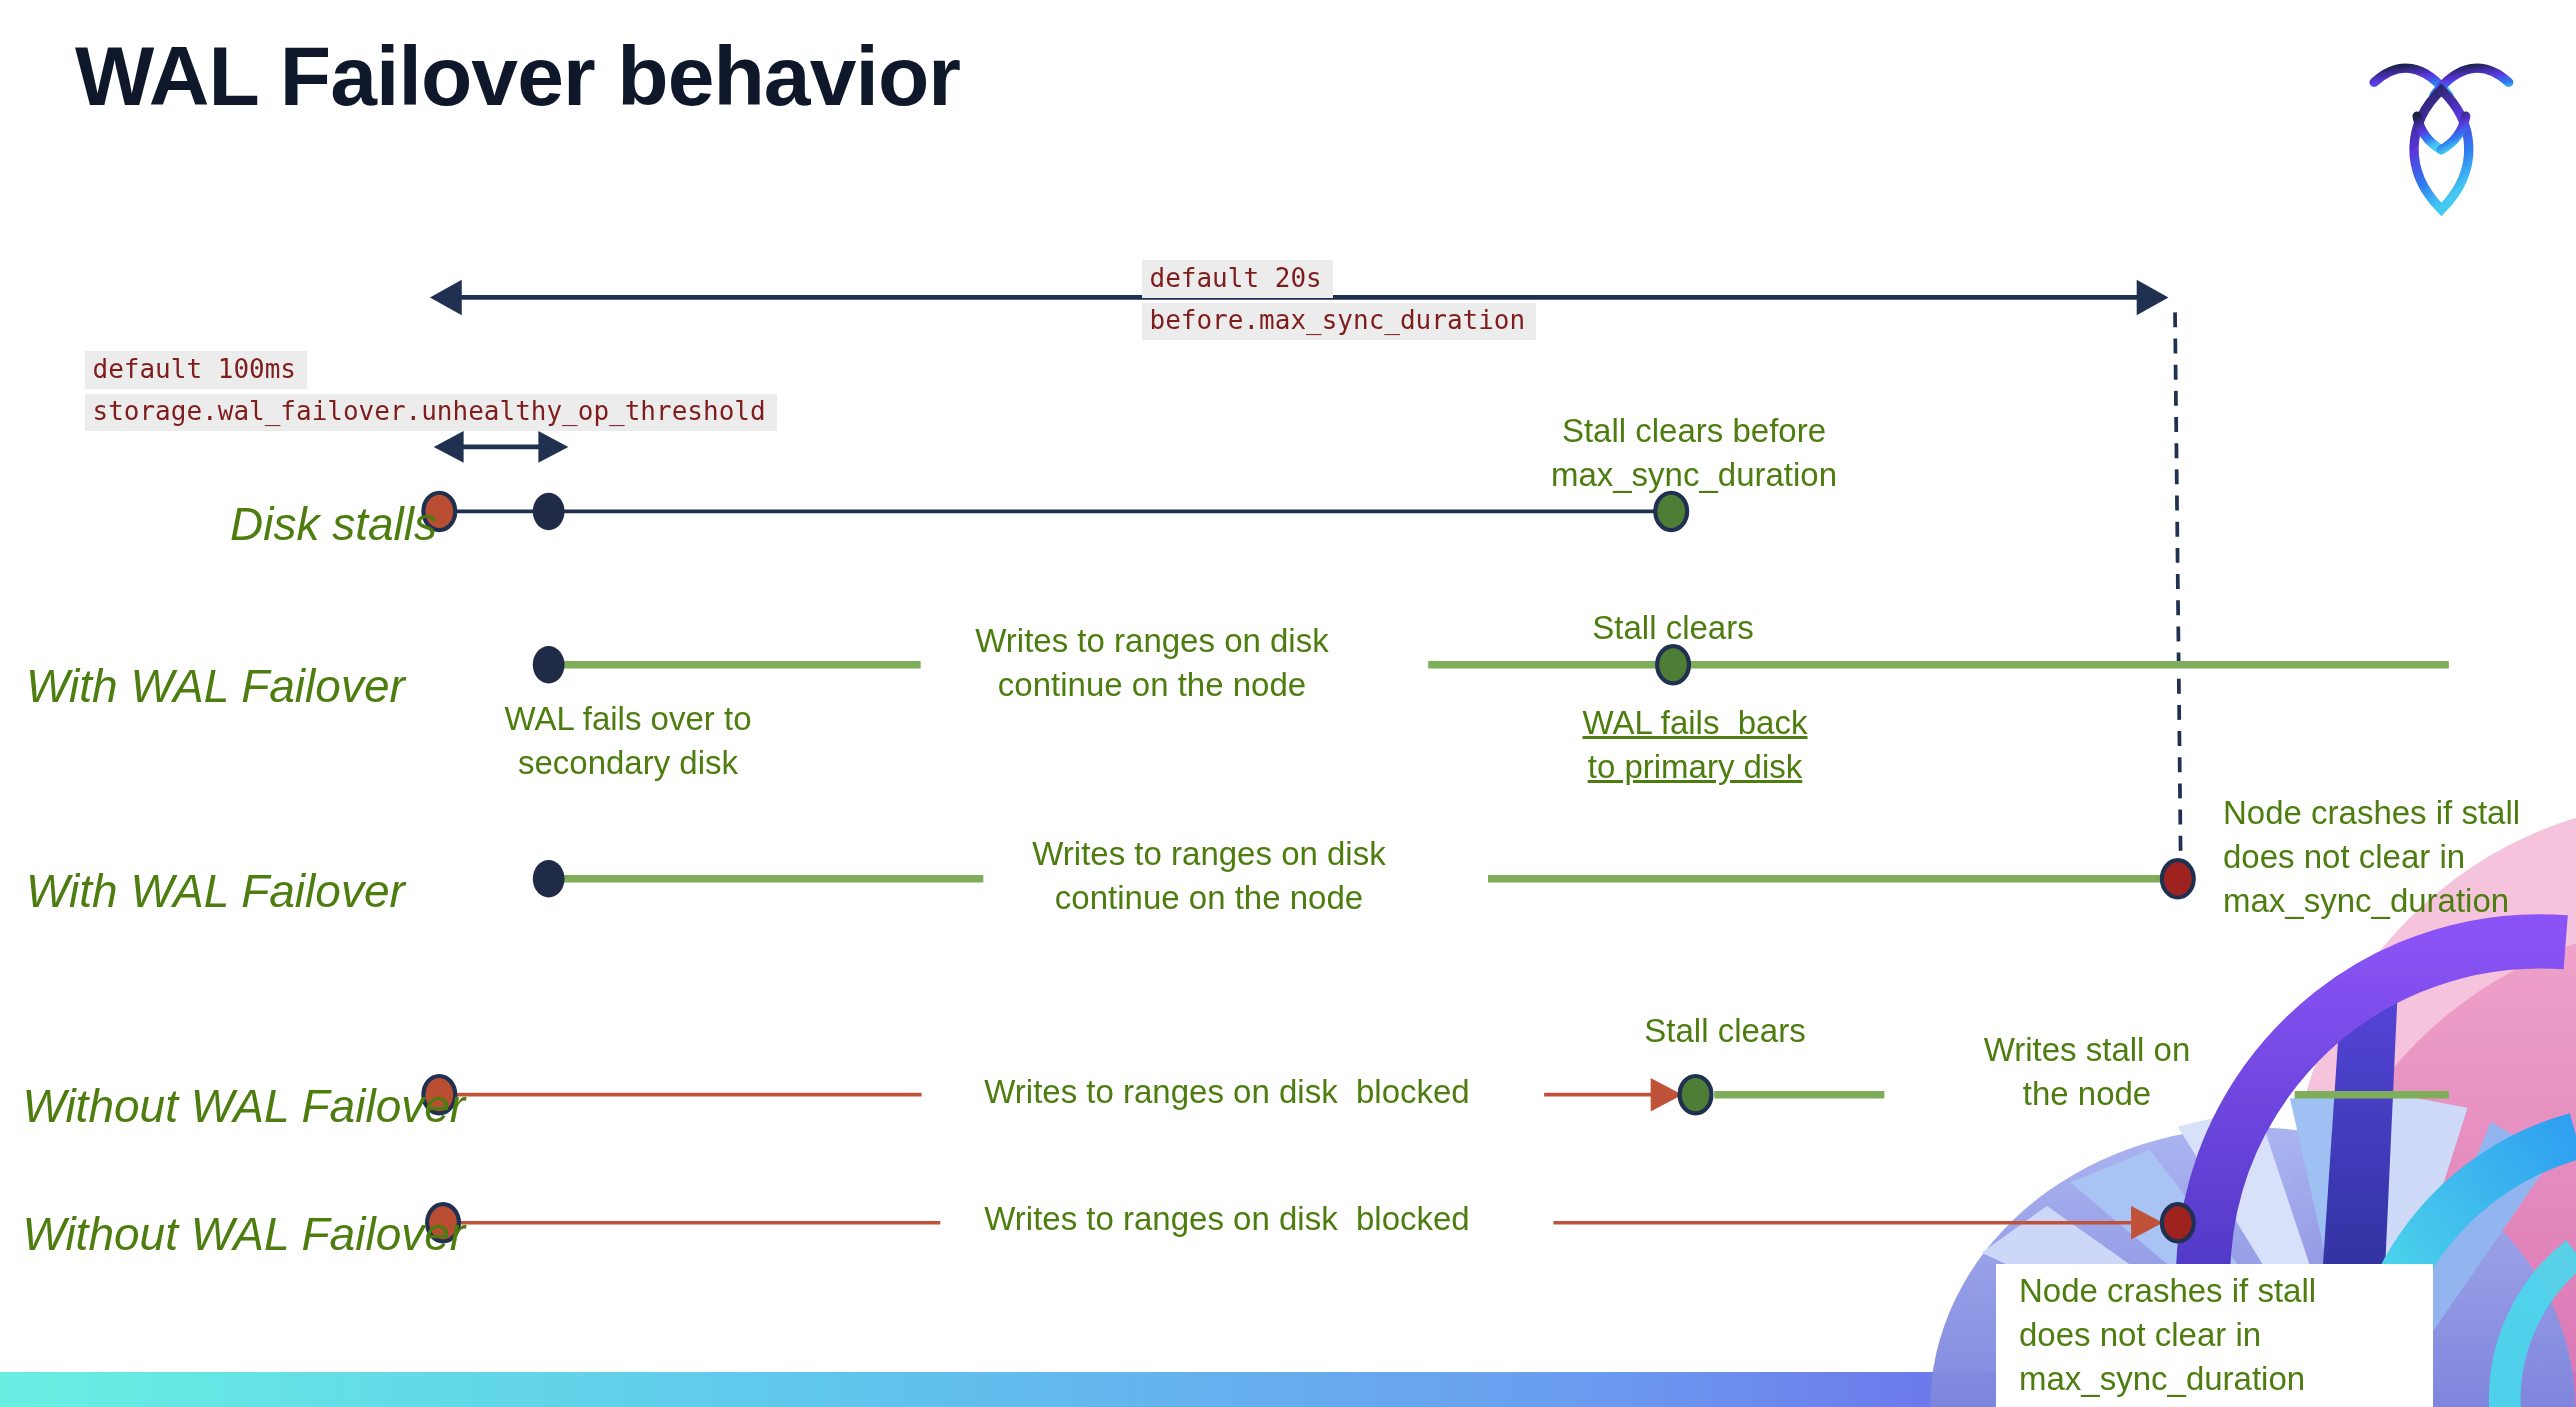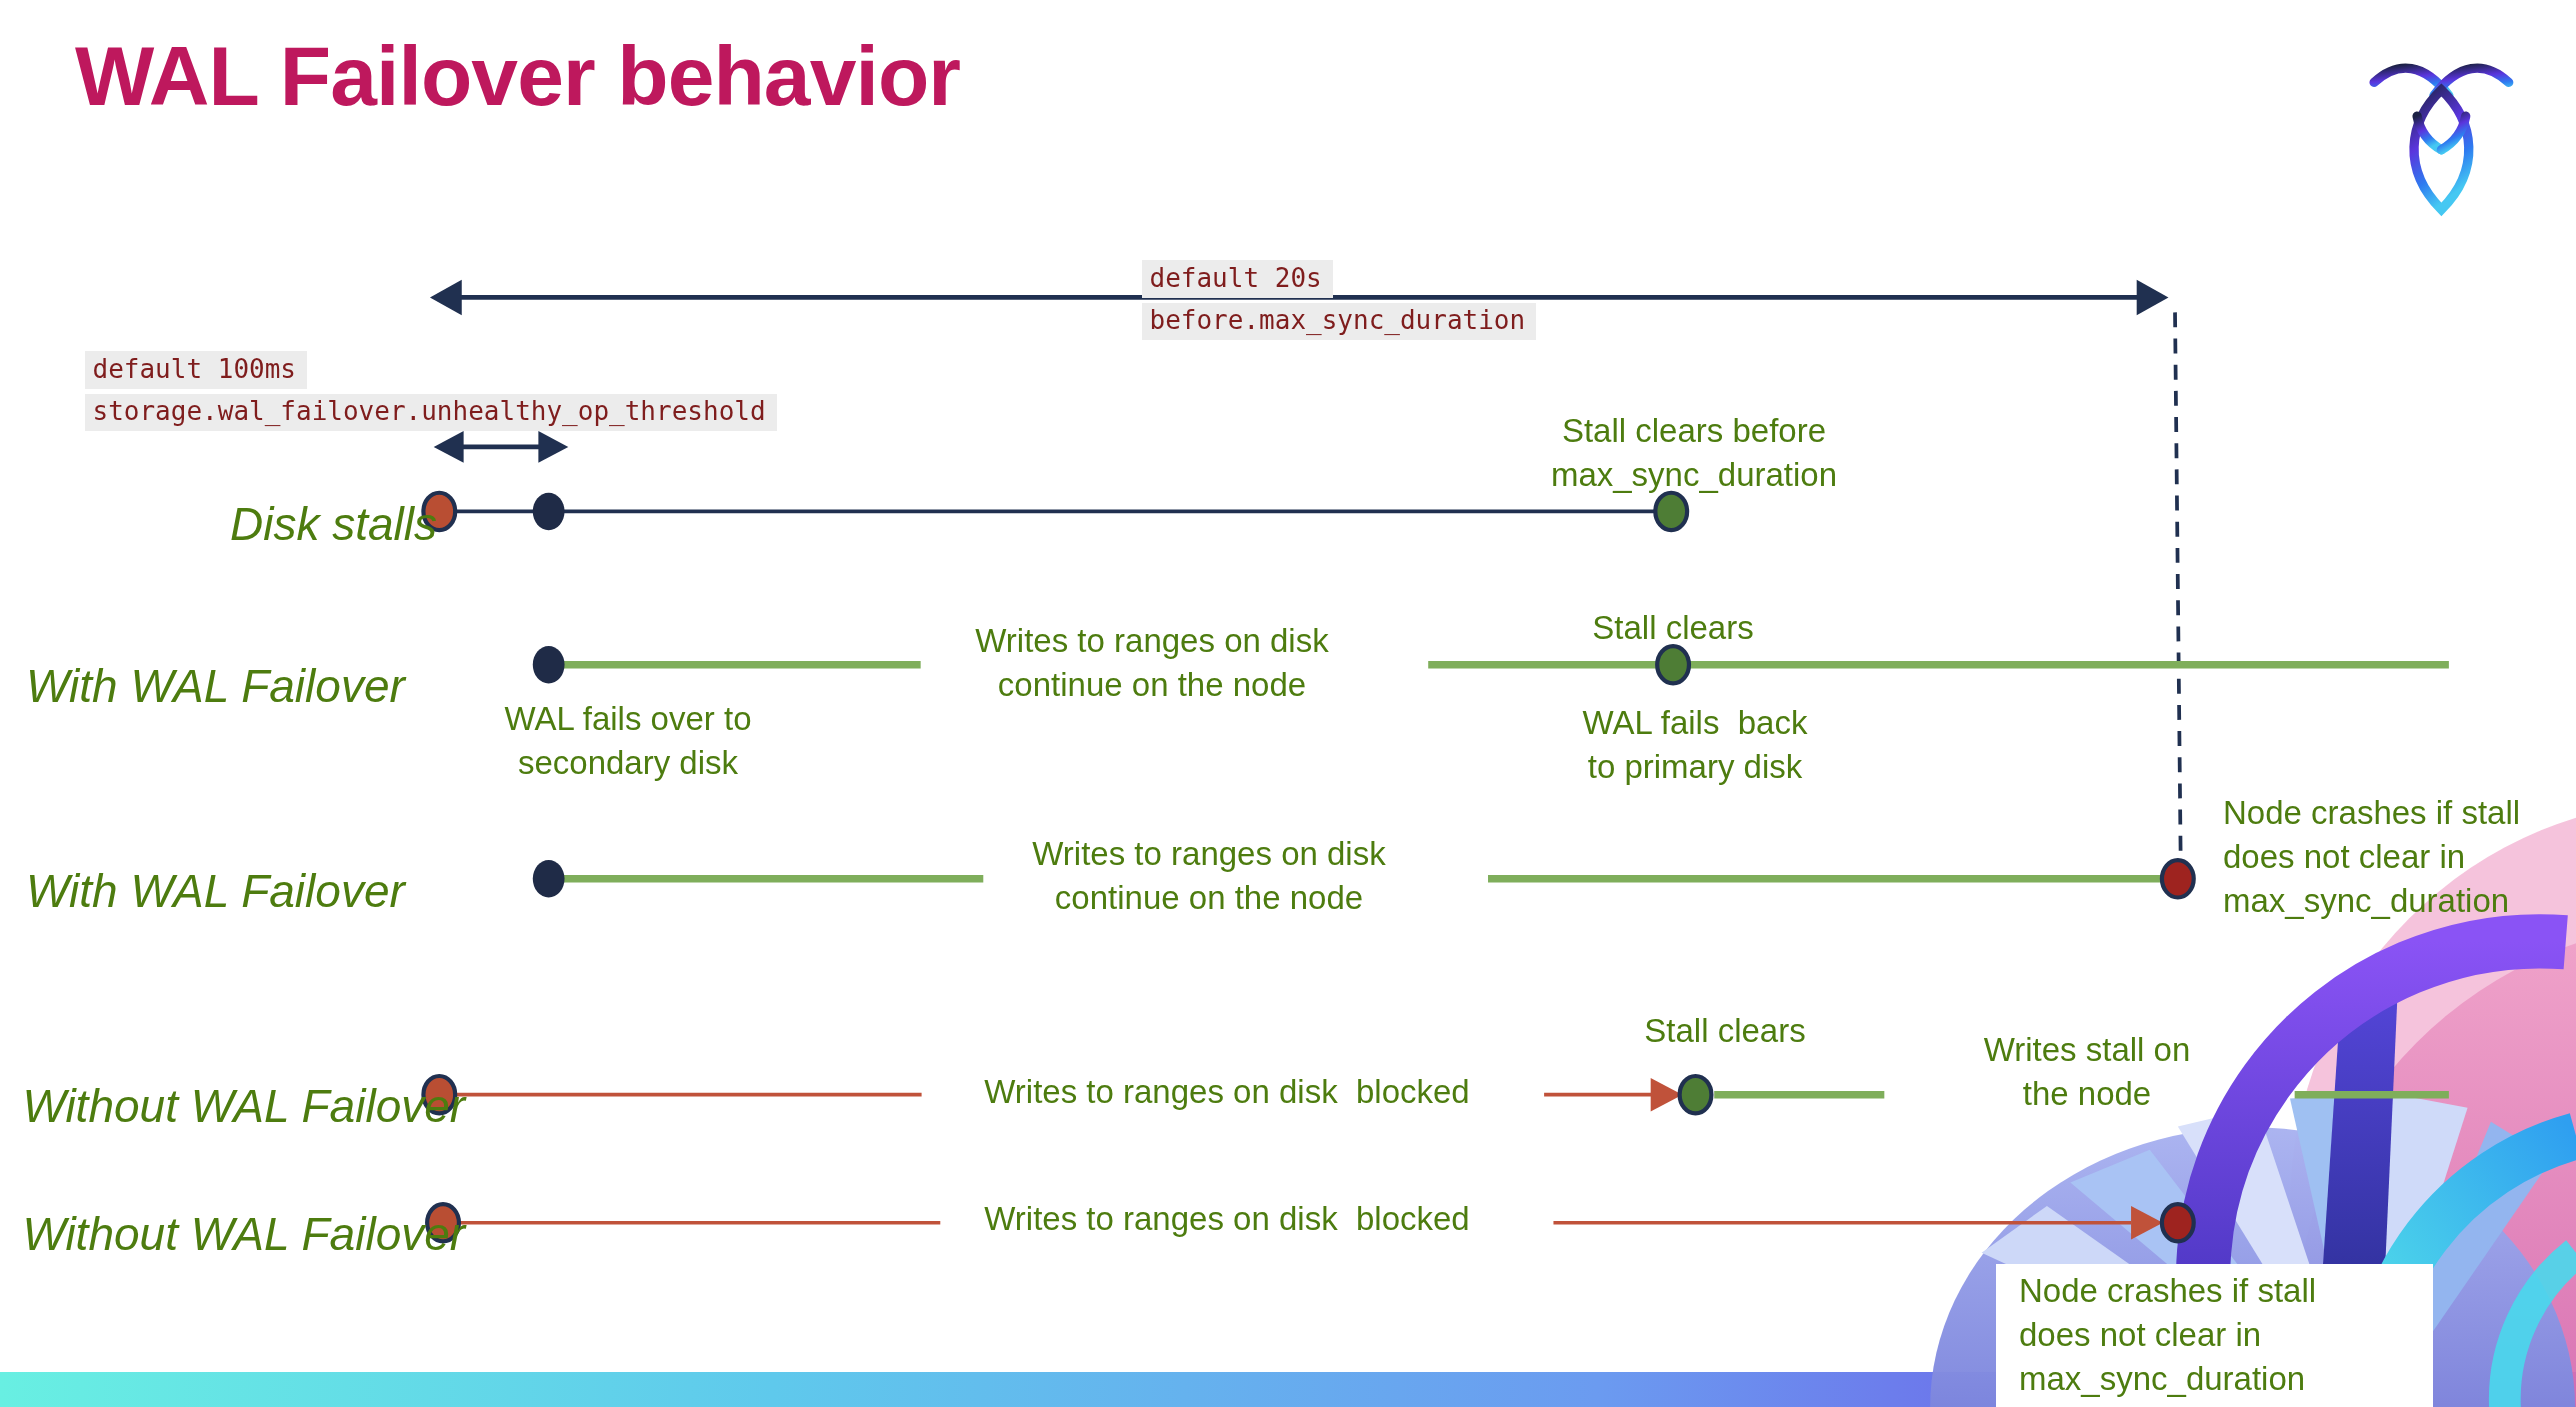--- a/index.html
+++ b/index.html
@@ -1,19 +1,19 @@
 <!DOCTYPE html>
 <html style="font-size:15px"><head>
 <meta charset="utf-8">
 <style>
   html,body{margin:0;padding:0;background:#fff;}
   .stage{position:relative;width:2576px;height:1408px;background:#ffffff;overflow:hidden;
          font-family:"Liberation Sans",sans-serif;color:#0e0e0e;}
   .title{position:absolute;left:75px;top:28px;font-size:84px;font-weight:700;
-         letter-spacing:-0.9px;color:#be185d;z-index:6;}
+         letter-spacing:-0.9px;color:#0f172a;z-index:6;}
   .mono-group{position:absolute;display:flex;flex-direction:column;align-items:flex-start;
               gap:4.7px;z-index:6;}
   .mono-line{font-family:"DejaVu Sans Mono","Liberation Mono",monospace;font-size:26px;
              color:#7f1d1d;background:#ececec;padding:3.7px 11.2px 5.6px 7.5px;line-height:1.1;}
   .lbl{position:absolute;font-size:33px;line-height:1.33;color:#4d7c0f;
        white-space:pre-wrap;z-index:6;}
   .lbl.c{transform:translateX(-50%);text-align:center;}
   .row-label{font-size:46px;font-style:italic;}
   .crash-box{position:absolute;left:1996px;top:1264px;width:437px;height:144px;
              background:#ffffff;z-index:5;}
@@ -155,21 +155,21 @@
   <div class="lbl row-label" style="left:22.4px;top:1204px;">Without WAL Failover</div>
 
   <div class="lbl c" style="left:1694px;top:409px;">Stall clears before
 max_sync_duration</div>
 
   <div class="lbl c" style="left:1152px;top:619px;">Writes to ranges on disk
 continue on the node</div>
   <div class="lbl c" style="left:1673px;top:606px;">Stall clears</div>
   <div class="lbl c" style="left:628px;top:697px;">WAL fails over to
 secondary disk</div>
-  <div class="lbl c" style="left:1695px;top:701px;">WAL fails  back
+  <div class="lbl c" style="left:1695px;top:701px;text-decoration:underline;">WAL fails  back
 to primary disk</div>
 
   <div class="lbl c" style="left:1209px;top:832px;">Writes to ranges on disk
 continue on the node</div>
   <div class="lbl" style="left:2223px;top:791px;">Node crashes if stall
 does not clear in
 max_sync_duration</div>
 
   <div class="lbl c" style="left:1227px;top:1070px;">Writes to ranges on disk  blocked</div>
   <div class="lbl c" style="left:1725px;top:1009px;">Stall clears</div>

